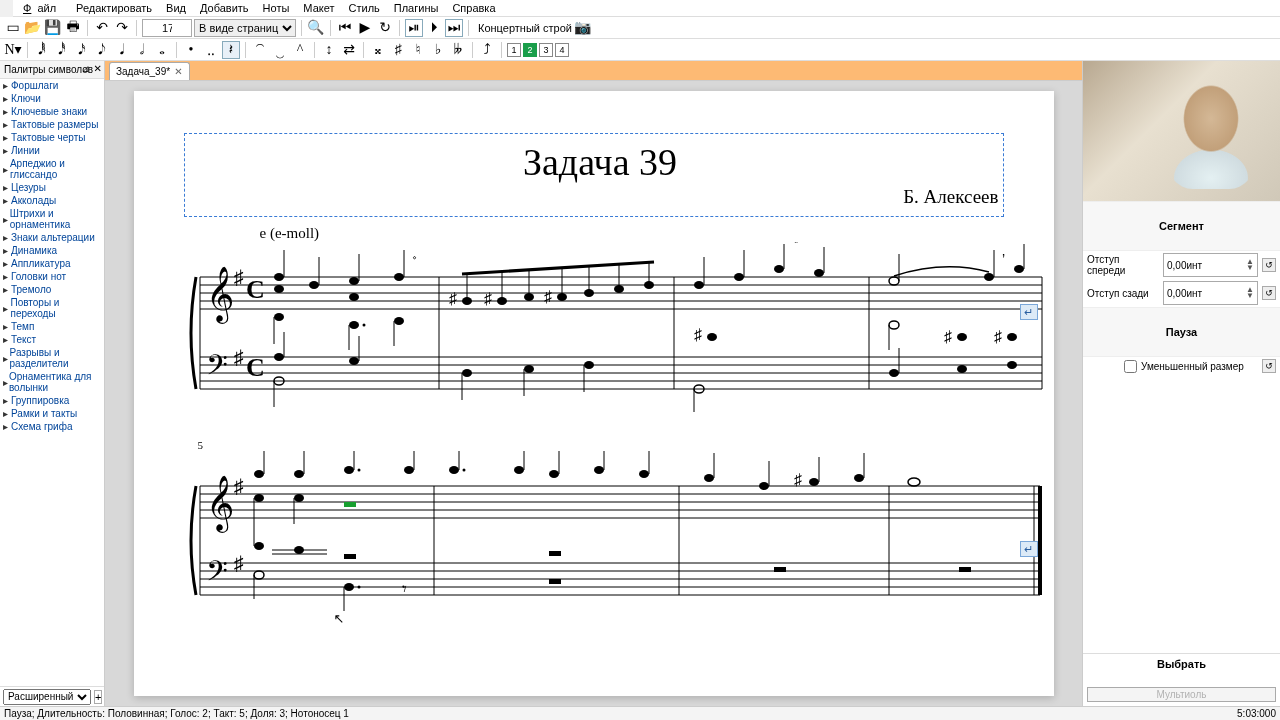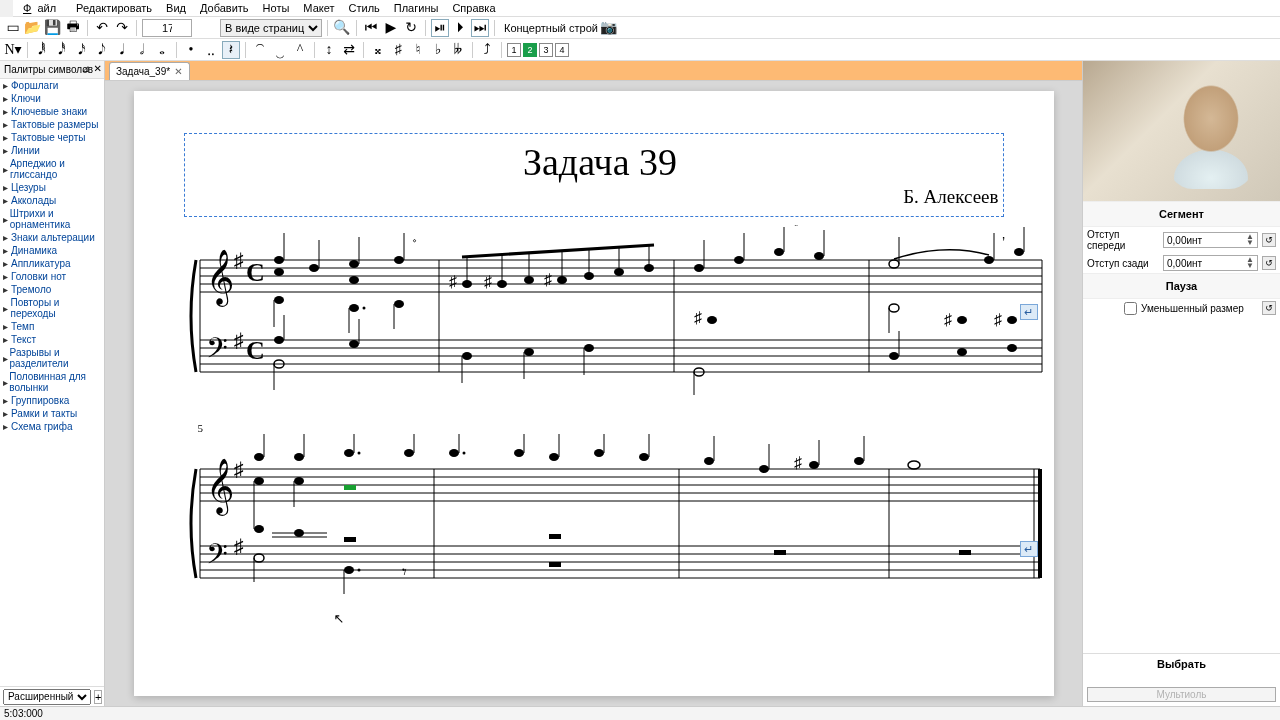--- a/index.html
+++ b/index.html
@@ -7,21 +7,21 @@
   
   .menubar { background: #fff; border-bottom: 1px solid #ddd; height: 17px; display: flex; align-items: center; padding: 0 4px; gap: 2px; margin-left: 13px; }
   .menubar span { padding: 2px 6px; cursor: pointer; }
   .menubar span u { text-decoration: underline; }
   
   .toolbar1 { background: #fff; border-bottom: 1px solid #ddd; height: 22px; display: flex; align-items: center; padding: 0 4px; gap: 2px; }
   .toolbar2 { background: #fff; border-bottom: 1px solid #ddd; height: 22px; display: flex; align-items: center; padding: 0 4px; gap: 2px; }
   .tb-btn { width: 18px; height: 18px; display: flex; align-items: center; justify-content: center; cursor: pointer; border: 1px solid transparent; font-size: 14px; font-family: serif; }
   .tb-sep { width: 1px; height: 16px; background: #ccc; margin: 0 3px; }
   .zoom-input { width: 50px; height: 18px; font-size: 11px; border: 1px solid #aaa; padding: 0 19px; }
-  .view-select { height: 18px; font-size: 11px; border: 1px solid #aaa; margin-left: 26px; }
+  .view-select { height: 18px; font-size: 11px; border: 1px solid #aaa; }
   .pitch-label { font-size: 11px; margin-left: 4px; }
   .voice-btn { width: 14px; height: 14px; border: 1px solid #888; font-size: 9px; display: flex; align-items: center; justify-content: center; cursor: pointer; }
   .voice-btn.active { background: #1a9e4a; color: #fff; border-color: #1a9e4a; }
   
   .workspace { position: absolute; top: 61px; left: 0; right: 0; bottom: 14px; display: flex; }
   
   .left-panel { width: 105px; background: #fff; border-right: 1px solid #ccc; display: flex; flex-direction: column; }
   .panel-header { height: 18px; background: #f4f4f4; border-bottom: 1px solid #ddd; display: flex; align-items: center; padding: 0 4px; font-size: 10px; position: relative; }
   .panel-header .close { position: absolute; right: 2px; top: 2px; cursor: pointer; }
   .panel-header .pin { position: absolute; right: 14px; top: 2px; cursor: pointer; }
@@ -40,24 +40,24 @@
   .page { width: 920px; background: #fff; box-shadow: 0 2px 8px rgba(0,0,0,0.2); padding: 30px 50px; position: relative; }
   
   .title-box { border: 1px dashed #3a7bd5; margin: 12px 0 8px 0; padding: 6px 0 8px 13px; }
   .score-title { text-align: center; font-size: 38px; font-family: "Times New Roman", serif; }
   .score-composer { text-align: right; font-size: 19px; font-family: "Times New Roman", serif; margin-top: 2px; padding-right: 4px; }
   .tempo-text { font-family: "Times New Roman", serif; font-size: 15px; margin: 4px 0 0 76px; }
   
   .right-panel { width: 198px; background: #fff; border-left: 1px solid #ccc; display: flex; flex-direction: column; }
   .webcam { width: 198px; height: 140px; background: linear-gradient(135deg,#b8a890 0%,#e8e0d0 40%,#d0c8b8 100%); position: relative; overflow:hidden; }
   .webcam::after { content:""; position:absolute; right:24px; top:18px; width:92px; height:110px; background: radial-gradient(ellipse 48px 58px at 50% 36%, #d4b896 0%, #c2a07a 55%, transparent 58%), radial-gradient(ellipse 52px 40px at 50% 90%, #e4f0f2 0%, #d0dce0 70%, transparent 72%); border-radius:50% 50% 30% 30%; }
-  .inspector-section-title { text-align: center; font-size: 11px; font-weight: bold; padding: 6px 0; background: #f7f7f7; border-bottom: 1px solid #eee; border-top: 1px solid #eee; }
+  .inspector-section-title { text-align: center; font-size: 11px; font-weight: bold; padding: 18px 0; background: #f7f7f7; border-bottom: 1px solid #eee; border-top: 1px solid #eee; }
   .inspector-row { display: flex; align-items: center; padding: 2px 4px; gap: 4px; font-size: 10px; }
   .inspector-row label { flex: 0 0 72px; }
-  .inspector-row .spin { flex: 1; border: 1px solid #aaa; height: 16px; padding: 0 3px; display:flex; align-items:center; justify-content:space-between; }
+  .inspector-row .spin { flex: 1; border: 1px solid #aaa; height: 24px; padding: 0 3px; display:flex; align-items:center; justify-content:space-between; }
   .inspector-row .spin .arrows { font-size:8px; line-height:6px; color:#555; }
   .reset-btn { width: 14px; height: 14px; border: 1px solid #aaa; background:#eee; cursor:pointer; font-size:9px; display:flex; align-items:center; justify-content:center; }
   .checkbox-row { display: flex; align-items: center; padding: 2px 4px; gap: 4px; font-size: 10px; justify-content: space-between; }
   .spacer { flex:1; }
   .inspector-footer { border-top: 1px solid #ddd; padding: 4px; }
   .inspector-footer .ftitle { text-align:center; font-weight:bold; font-size:11px; margin-bottom:17px; }
   .inspector-footer button { width: 100%; font-size: 10px; padding: 1px 0; border:1px solid #aaa; background:#f4f4f4; cursor:pointer; }
   
   .statusbar { position: absolute; bottom: 0; left: 0; right: 0; height: 14px; background: #f4f4f4; border-top: 1px solid #ccc; display: flex; align-items: center; padding: 0 4px; font-size: 10px; justify-content: space-between; }
   
@@ -223,21 +223,21 @@
       <div class="palette-item">
           <span class="arrow">▸</span>
           <span>Текст</span>
         </div>
       <div class="palette-item">
           <span class="arrow">▸</span>
           <span>Разрывы и разделители</span>
         </div>
       <div class="palette-item">
           <span class="arrow">▸</span>
-          <span>Половинная для волынки</span>
+          <span>Орнаментика для волынки</span>
         </div>
       <div class="palette-item">
           <span class="arrow">▸</span>
           <span>Группировка</span>
         </div>
       <div class="palette-item">
           <span class="arrow">▸</span>
           <span>Рамки и такты</span>
         </div>
       <div class="palette-item">
@@ -257,20 +257,21 @@
         <span>Задача_39*</span>
         <span class="close-x">✕</span>
       </div>
     </div>
     <div class="score-area">
       <div class="page">
         <div class="title-box">
           <div class="score-title">Задача 39</div>
           <div class="score-composer">Б. Алексеев</div>
         </div>
+        <div class="tempo-text">e (e-moll)</div>
 
         <svg class="staff-svg" width="860" height="175">
           <g stroke="#000" stroke-width="1">
 
             <line x1="16" y1="35" x2="858" y2="35"></line>
               <line x1="16" y1="43" x2="858" y2="43"></line>
               <line x1="16" y1="51" x2="858" y2="51"></line>
               <line x1="16" y1="59" x2="858" y2="59"></line>
               <line x1="16" y1="67" x2="858" y2="67"></line>
 
@@ -530,14 +531,15 @@
     </div>
     <div class="spacer"></div>
     <div class="inspector-footer">
       <div class="ftitle">Выбрать</div>
       <button disabled="">Мультиоль</button>
     </div>
   </div>
 </div>
 
 <div class="statusbar">
+  <span>Пауза; Длительность: Половинная; Голос: 2; Такт: 5; Доля: 3; Нотоносец 1</span>
   <span>5:03:000</span>
 </div>
 
 </body></html>

